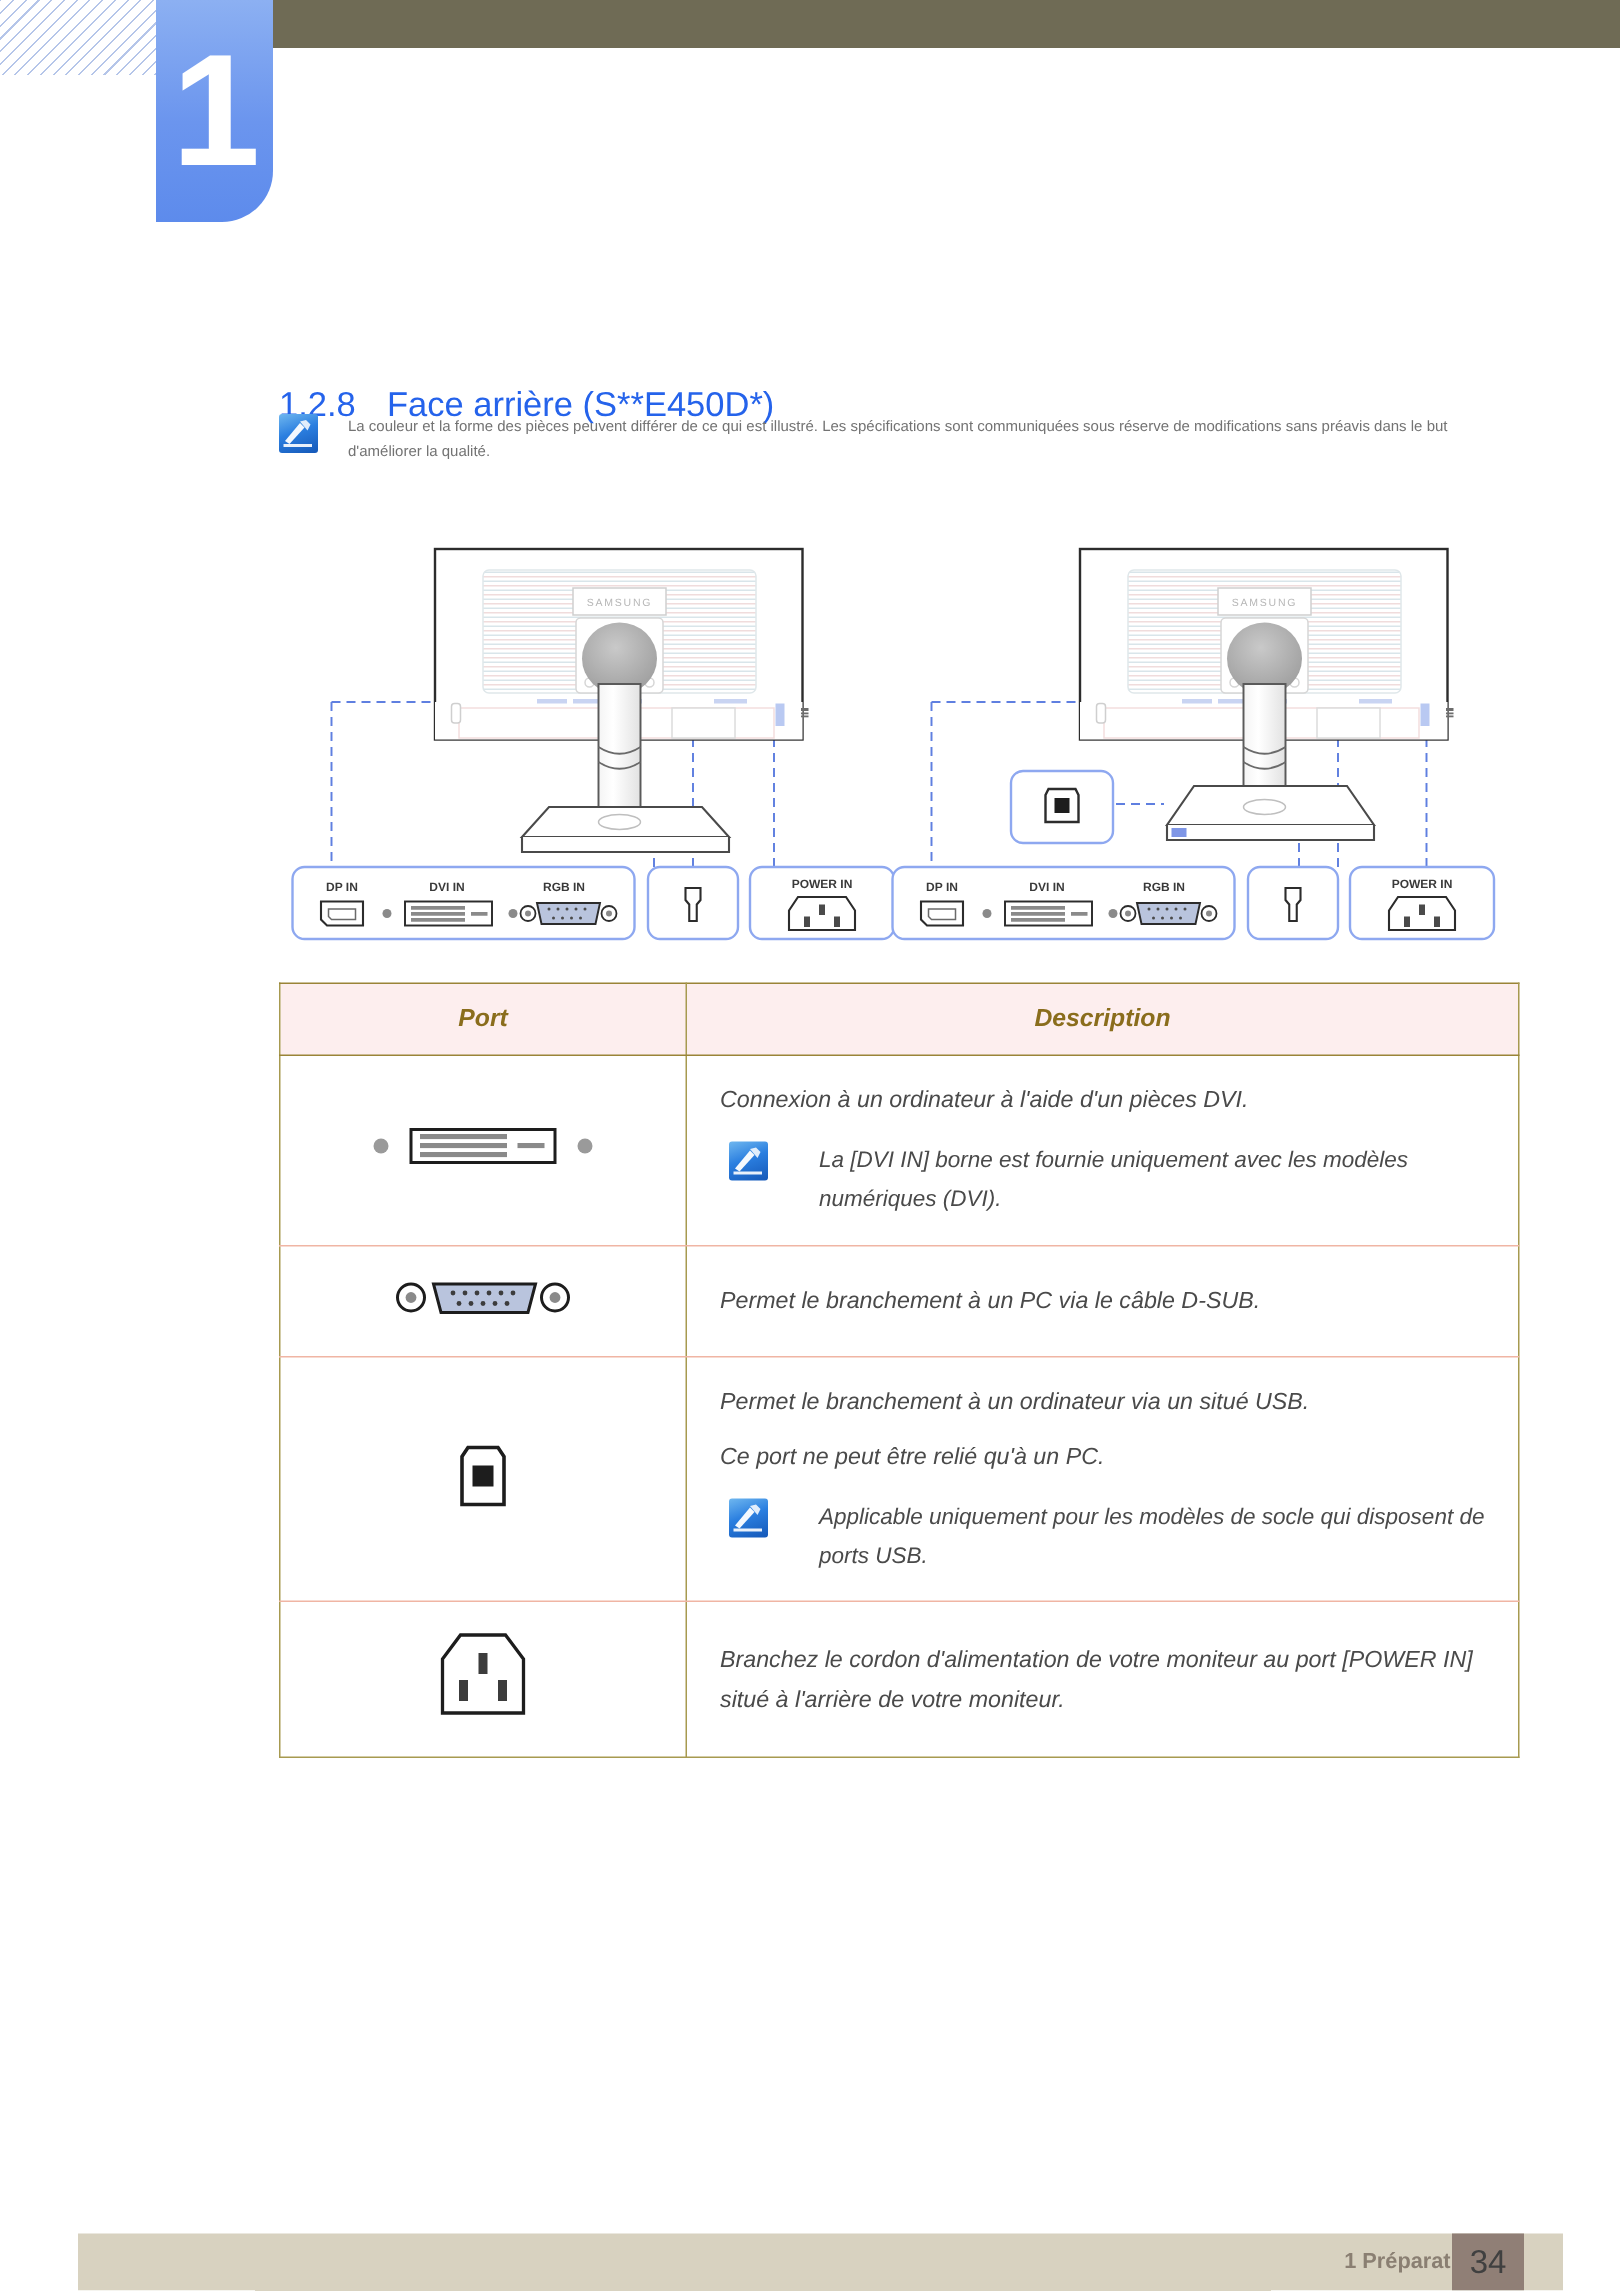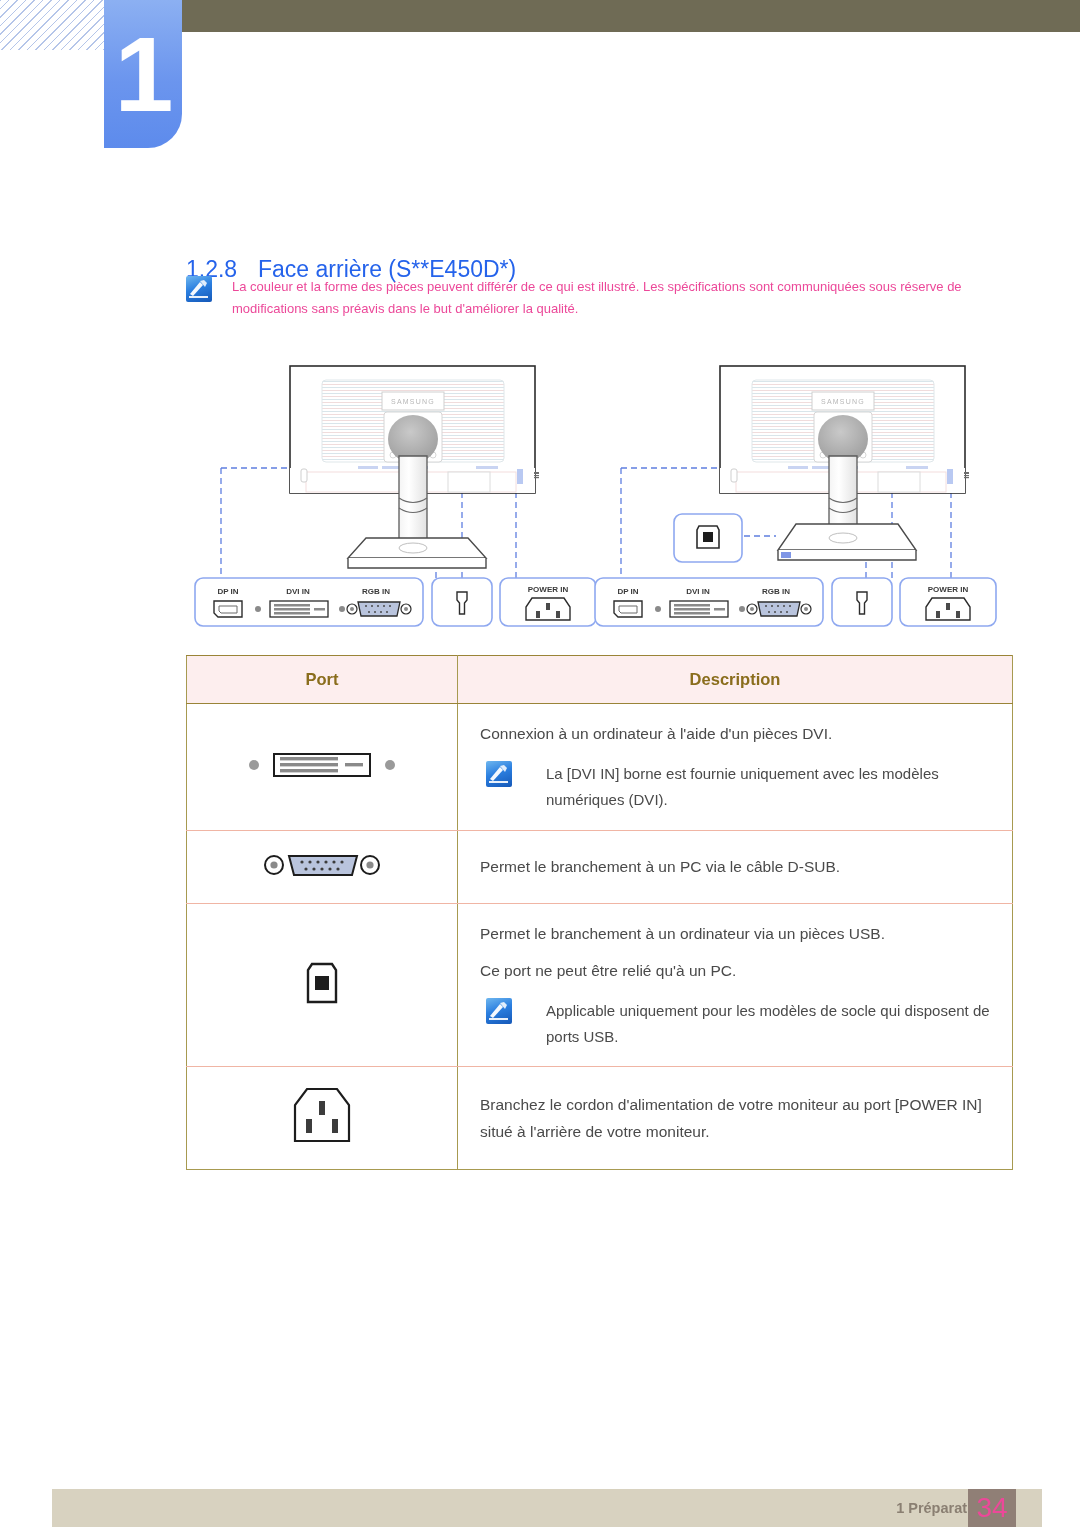--- a/index.html
+++ b/index.html
@@ -42,29 +42,29 @@
 
   
   .note-icon{
     display:inline-block;width:26px;height:26px;flex:0 0 26px;
     background:linear-gradient(160deg,#6fb7ef 0%,#2b7fe0 45%,#1558b8 100%);
     border-radius:2px;position:relative;overflow:hidden;
   }
   .note-icon svg{position:absolute;left:0;top:0;}
 
   #intro-note{position:absolute;left:186px;top:276px;width:826px;display:flex;gap:20px;}
-  #intro-note .txt{font-size:13px;color:#ec4899;line-height:1.72;}
+  #intro-note .txt{font-size:10px;color:#737373;line-height:1.72;}
 
   
   #diagram-area{position:absolute;left:186px;top:356px;width:830px;height:290px;}
 
   
   #port-table{
     position:absolute;left:186px;top:655px;width:826px;
-    border-collapse:collapse;table-layout:fixed;
+    border-collapse:collapse;table-layout:fixed;font-style:italic;
   }
   #port-table col.c1{width:271px;}
   #port-table col.c2{width:555px;}
   #port-table th{
     background:#fdeeee;color:#8a6d1c;font-size:16.5px;font-weight:bold;
     padding:14px 0;border:1px solid #9a8437;
     border-left-color:#a79a50;border-right-color:#a79a50;
   }
   #port-table td{
     border-left:1px solid #a79a50;border-right:1px solid #a79a50;
@@ -80,21 +80,21 @@
   .subnote .txt{font-size:15px;color:#4a4a4a;line-height:1.75;}
 
   
   #page-footer{position:absolute;left:52px;top:1489px;width:990px;height:38px;
     background:#d8d2c0;}
   #footer-label{position:absolute;right:96px;top:1500px;font-size:14.5px;
     font-weight:bold;color:#8a7f72;}
   #footer-pagebox{position:absolute;left:968px;top:1489px;width:48px;height:38px;
     background:#907f76;}
   #footer-pagenum{position:absolute;left:968px;top:1489px;width:48px;height:38px;
-    line-height:38px;text-align:center;color:#ec4899;font-size:28px;}
+    line-height:38px;text-align:center;color:#404040;font-size:22px;}
 </style>
 </head>
 <body>
 
 <div id="chapter-header">
   <div class="hatch"></div>
   <div class="olive-bar"></div>
   <div class="chapter-tab"></div>
   <div class="chapter-num">1</div>
 </div>
@@ -425,21 +425,21 @@
     </tr>
 
     <tr>
       <td class="port-cell">
         <svg width="48" height="54" viewBox="0 0 48 54">
           <path d="M14 8 L34 8 L38 14 L38 46 L10 46 L10 14 Z" fill="#ffffff" stroke="#1d1d1d" stroke-width="2.4"></path>
           <rect x="17" y="20" width="14" height="14" fill="#1d1d1d"></rect>
         </svg>
       </td>
       <td class="desc-cell">
-        <p>Permet le branchement à un ordinateur via un pièces USB.</p>
+        <p>Permet le branchement à un ordinateur via un situé USB.</p>
         <p>Ce port ne peut être relié qu'à un PC.</p>
         <div class="subnote">
           <span class="note-icon">
             <svg width="26" height="26" viewBox="0 0 26 26">
               <path d="M4 18 L14 6 L17 9 L7 20 Z" fill="#ffffff" opacity=".95"></path>
               <path d="M14 5 L18 4 L21 7 L19 11 Z" fill="#ffffff" opacity=".85"></path>
               <path d="M3 20 L22 20 L22 22 L3 22 Z" fill="#ffffff" opacity=".9"></path>
             </svg>
           </span>
           <span class="txt">Applicable uniquement pour les modèles de socle qui disposent de ports USB.</span>

